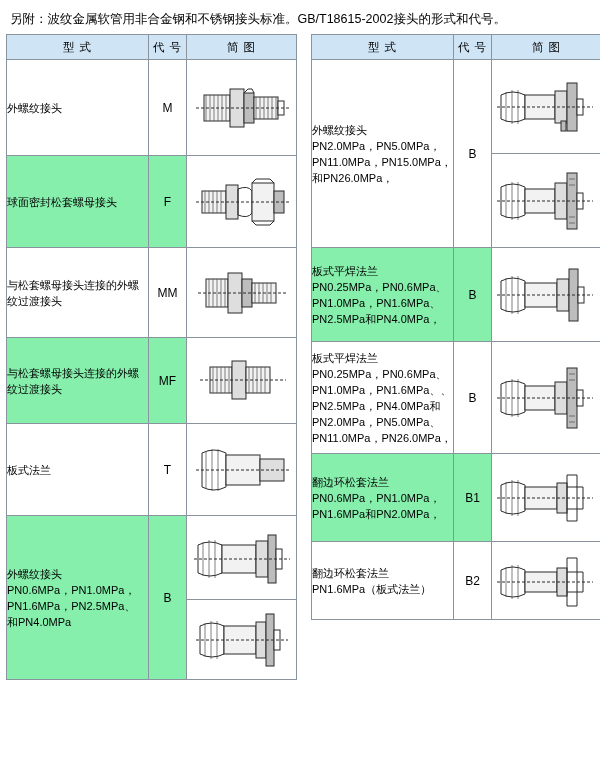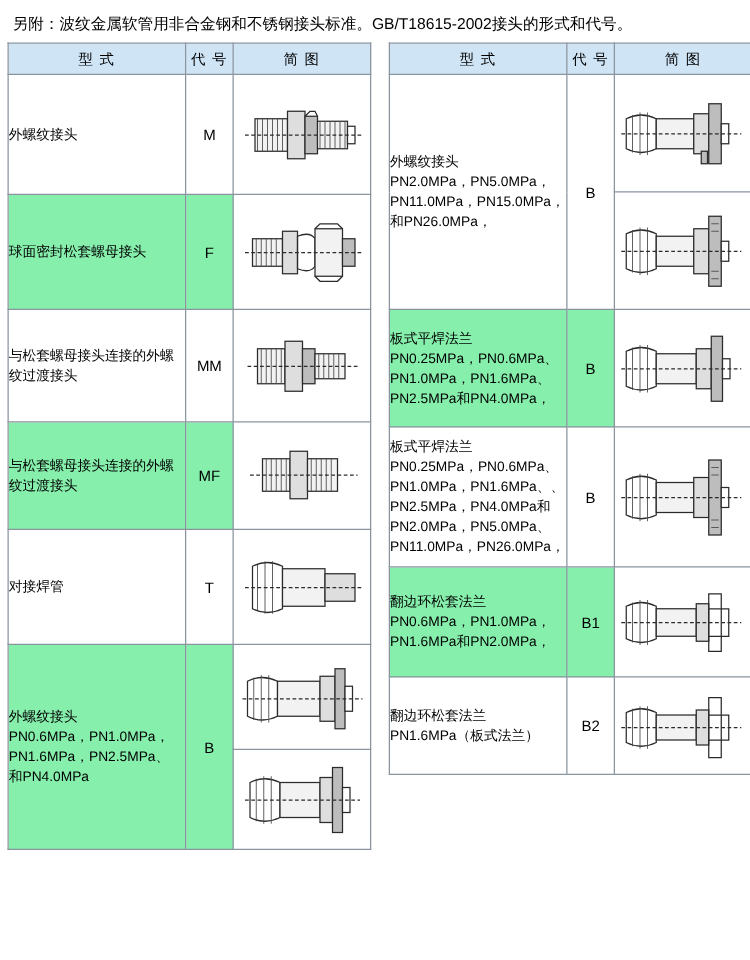--- a/index.html
+++ b/index.html
@@ -174,21 +174,21 @@
               <path class="ln-thin" d="M23 24 L23 50 M27 24 L27 50 M31 24 L31 50 M35 24 L35 50 M39 24 L39 50"></path>
               <rect x="42" y="18" width="14" height="38" class="fill-md"></rect>
               <rect x="56" y="24" width="24" height="26" class="fill-lt"></rect>
               <path class="ln-thin" d="M59 24 L59 50 M63 24 L63 50 M67 24 L67 50 M71 24 L71 50 M75 24 L75 50"></path>
               <path class="ln dash" d="M10 37 L96 37"></path>
             </svg>
           </td>
         </tr>
 
         <tr style="height:92px">
-          <td class="name center-v hl-white">对接焊管</td>
+          <td class="name center-v hl-white">板式法兰</td>
           <td class="code hl-white">T</td>
           <td class="fig">
             <svg width="104" height="82" viewBox="0 0 104 82">
               <path class="ln" d="M12 24 Q24 18 36 24 L36 58 Q24 64 12 58 Z" fill="#f2f2f2"></path>
               <path class="ln-thin" d="M16 22 L16 60 M22 20 L22 62 M28 20 L28 62"></path>
               <rect x="36" y="26" width="34" height="30" class="fill-lt"></rect>
               <rect x="70" y="30" width="24" height="22" class="fill-md"></rect>
               <path class="ln dash" d="M6 41 L100 41"></path>
             </svg>
           </td>

